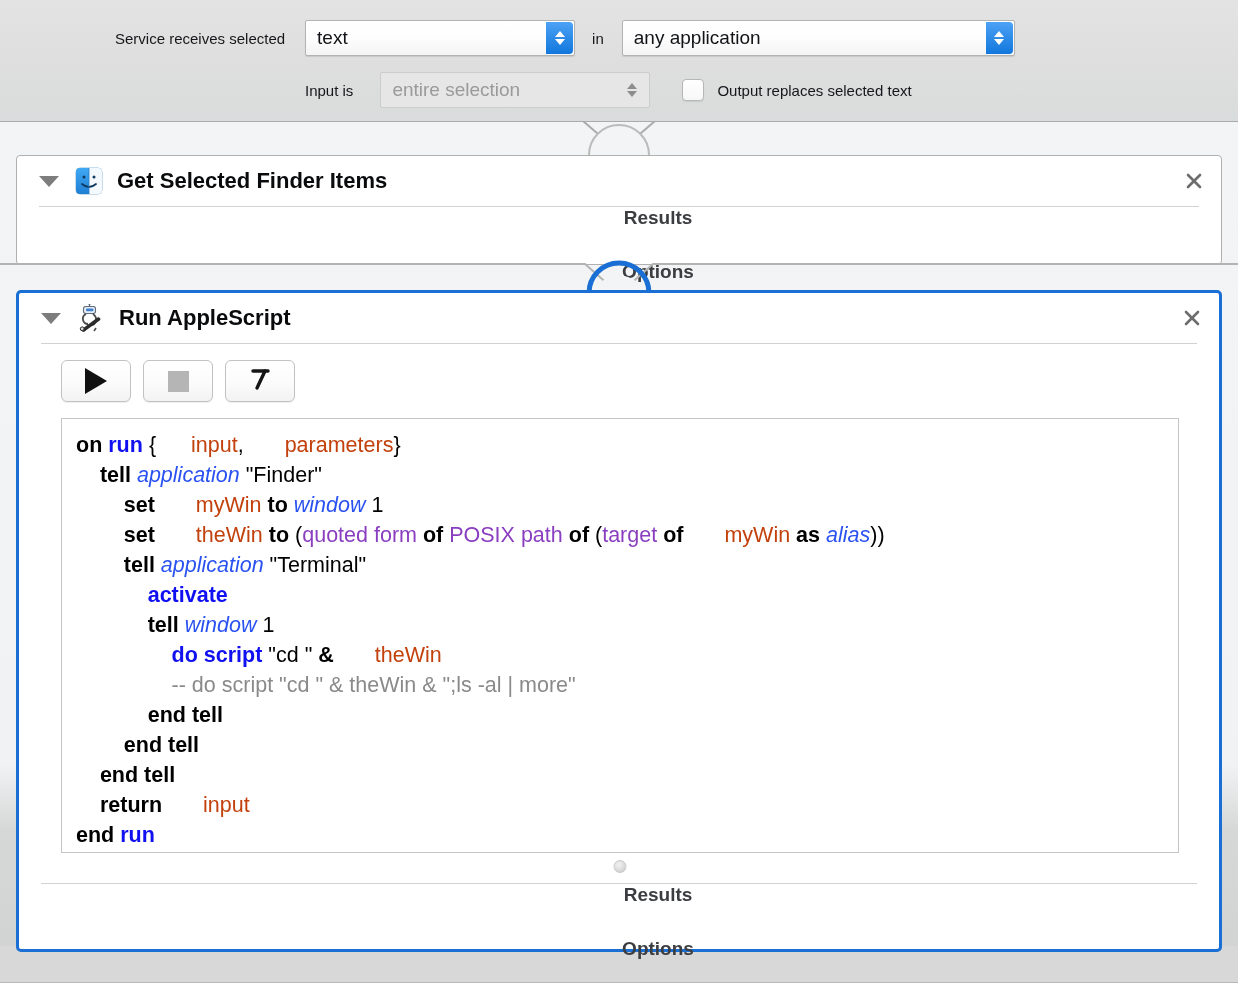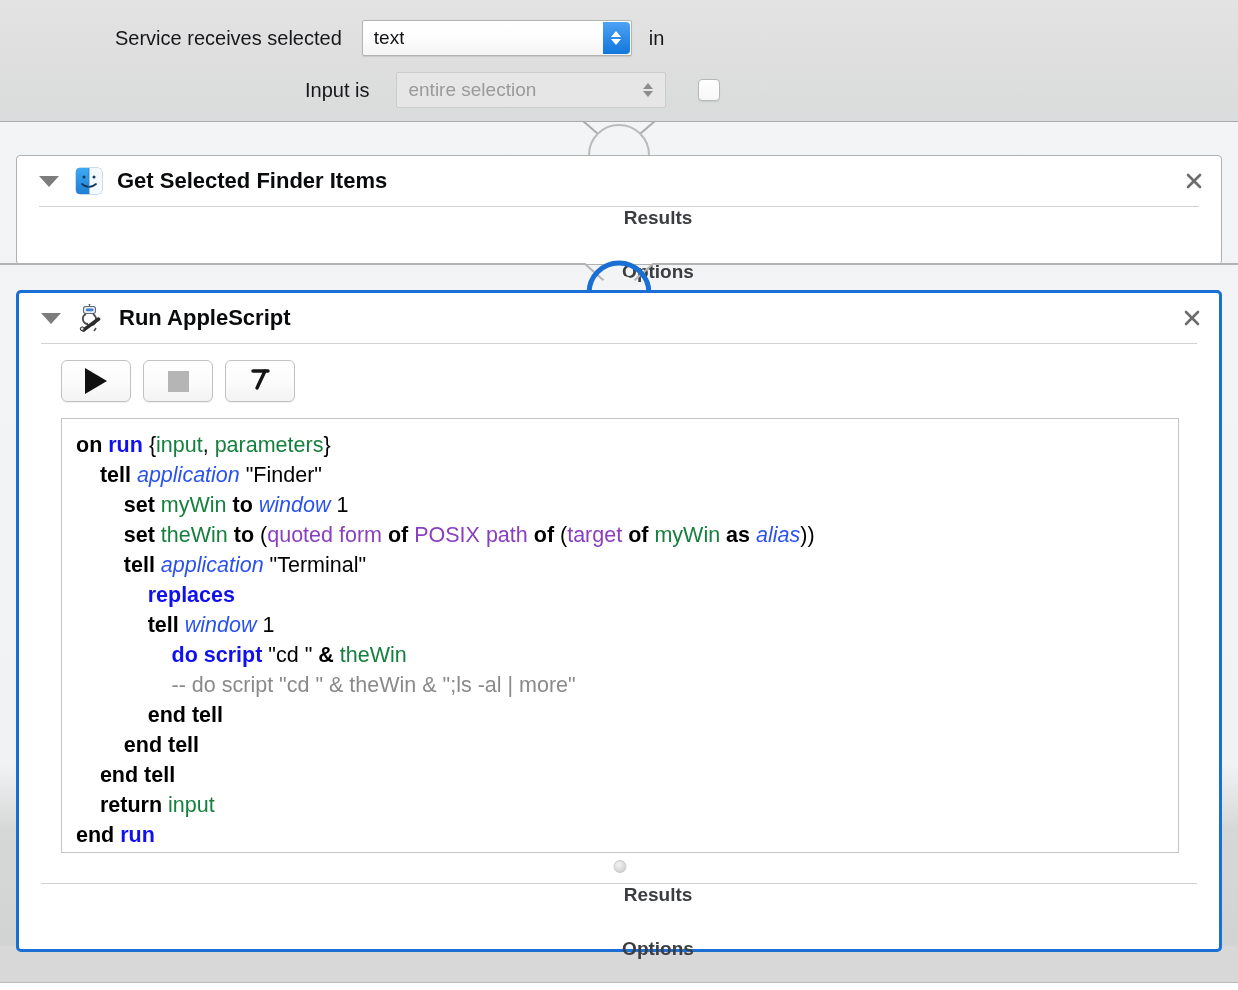--- a/index.html
+++ b/index.html
@@ -28,21 +28,21 @@
   }
   .cfg-row {
     position: absolute;
     display: flex;
     align-items: center;
   }
   .cfg-row-1 { left: 0; top: 19px; width: 1238px; height: 38px; }
   .cfg-row-2 { left: 0; top: 72px; width: 1084px; height: 36px; }
 
   .cfg-label {
-    font-size: 20px;
+    font-size: 15px;
     color: #15171a;
     white-space: nowrap;
     text-align: center;
   }
 
   
   .popup {
     position: relative;
     height: 36px;
     background: linear-gradient(180deg, #ffffff 0%, #fdfdfd 50%, #f4f4f4 100%);
@@ -211,21 +211,21 @@
   .code {
     font-family: "Liberation Sans", sans-serif;
     font-size: 21.5px;
     line-height: 30px;
     white-space: pre;
     color: #000000;
   }
   .k    { font-weight: bold; color: #000000; }   
   .kb   { font-weight: bold; color: #1010f0; }   
   .cls  { font-style: italic; color: #2a52f0; }  
-  .var  { color: #15803d; }                      
+  .var  { color: #c2410c; margin-left: 35px; }                      
   .str  { color: #000000; }                      
   .ref  { color: #8a3ec0; }                      
   .cmt  { color: #8a8a8a; }                      
   .num  { color: #000000; }
 
   .grip-row {
     position: relative;
     height: 30px;
     margin: 0 40px 0 42px;
   }
@@ -262,35 +262,43 @@
       <div class="popup" style="margin-left:20px; width:270px;">
         <span class="pv">text</span>
         <span class="arrowbox">
           <span class="chev chev-up"></span>
           <span class="chev chev-dn"></span>
         </span>
       </div>
 
       <div class="cfg-label" style="margin-left:17px">in</div>
 
+      <div class="popup" style="margin-left:18px; width:393px;">
+        <span class="pv">any application</span>
+        <span class="arrowbox">
+          <span class="chev chev-up"></span>
+          <span class="chev chev-dn"></span>
+        </span>
+      </div>
     </div>
 
     <div class="cfg-row cfg-row-2">
       <div style="width:305px"></div>
       <div class="cfg-label">Input is</div>
 
       <div class="popup disabled" style="margin-left:27px; width:270px;">
         <span class="pv">entire selection</span>
         <span class="arrowbox">
           <span class="chev chev-up"></span>
           <span class="chev chev-dn"></span>
         </span>
       </div>
 
       <div class="checkbox" style="margin-left:32px"></div>
+      <div class="cfg-label" style="margin-left:13px">Output replaces selected text</div>
     </div>
   </div>
 
   <div class="canvas">
 
     <div class="connector" style="top:-1px;">
       <svg width="1238" height="34" viewBox="0 0 1238 34">
         <path d="M0 0 H583 L619 31 L655 0 H1238" fill="none" stroke="#a8acac" stroke-width="2"></path>
         <path d="M589 34 A30 30 0 0 1 649 34" fill="#f3f4f5" stroke="#b9bcbc" stroke-width="2"></path>
       </svg>
@@ -390,21 +398,21 @@
           </span>
         </span>
       </div>
 
       <div class="code-area">
         <div class="code"><span class="k">on </span><span class="kb">run</span><span class="str"> </span><span class="str">{</span><span class="var">input</span><span class="str">, </span><span class="var">parameters</span><span class="str">}</span>
 <span class="str">    </span><span class="k">tell </span><span class="cls">application</span><span class="str"> "Finder"</span>
 <span class="str">        </span><span class="k">set </span><span class="var">myWin</span><span class="str"> </span><span class="k">to </span><span class="cls">window</span><span class="num"> 1</span>
 <span class="str">        </span><span class="k">set </span><span class="var">theWin</span><span class="str"> </span><span class="k">to </span><span class="str">(</span><span class="ref">quoted form</span><span class="str"> </span><span class="k">of</span><span class="str"> </span><span class="ref">POSIX path</span><span class="str"> </span><span class="k">of</span><span class="str"> (</span><span class="ref">target</span><span class="str"> </span><span class="k">of</span><span class="str"> </span><span class="var">myWin</span><span class="str"> </span><span class="k">as</span><span class="str"> </span><span class="cls">alias</span><span class="str">))</span>
 <span class="str">        </span><span class="k">tell </span><span class="cls">application</span><span class="str"> "Terminal"</span>
-<span class="str">            </span><span class="kb">replaces</span>
+<span class="str">            </span><span class="kb">activate</span>
 <span class="str">            </span><span class="k">tell </span><span class="cls">window</span><span class="num"> 1</span>
 <span class="str">                </span><span class="kb">do script</span><span class="str"> "cd " </span><span class="k">&amp;</span><span class="str"> </span><span class="var">theWin</span>
 <span class="str">                </span><span class="cmt">-- do script "cd " &amp; theWin &amp; ";ls -al | more"</span>
 <span class="str">            </span><span class="k">end tell</span>
 <span class="str">        </span><span class="k">end tell</span>
 <span class="str">    </span><span class="k">end tell</span>
 <span class="str">    </span><span class="k">return </span><span class="var">input</span>
 <span class="k">end </span><span class="kb">run</span></div>
       </div>
 

